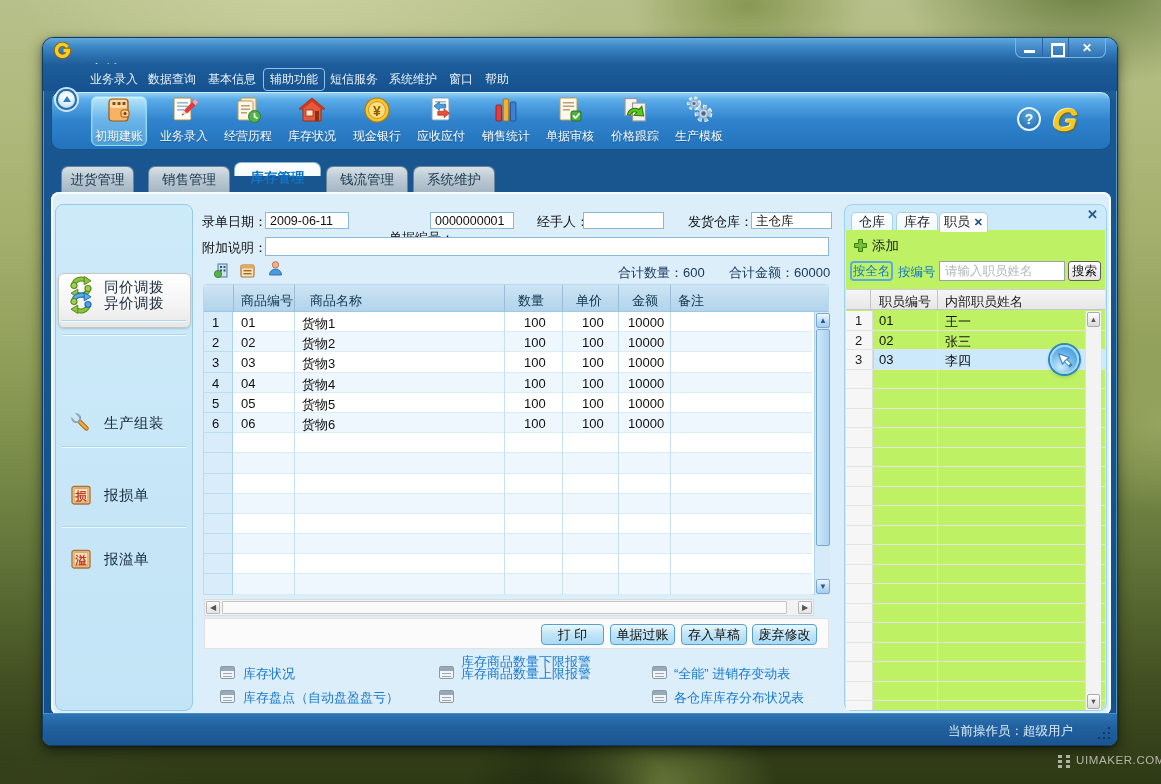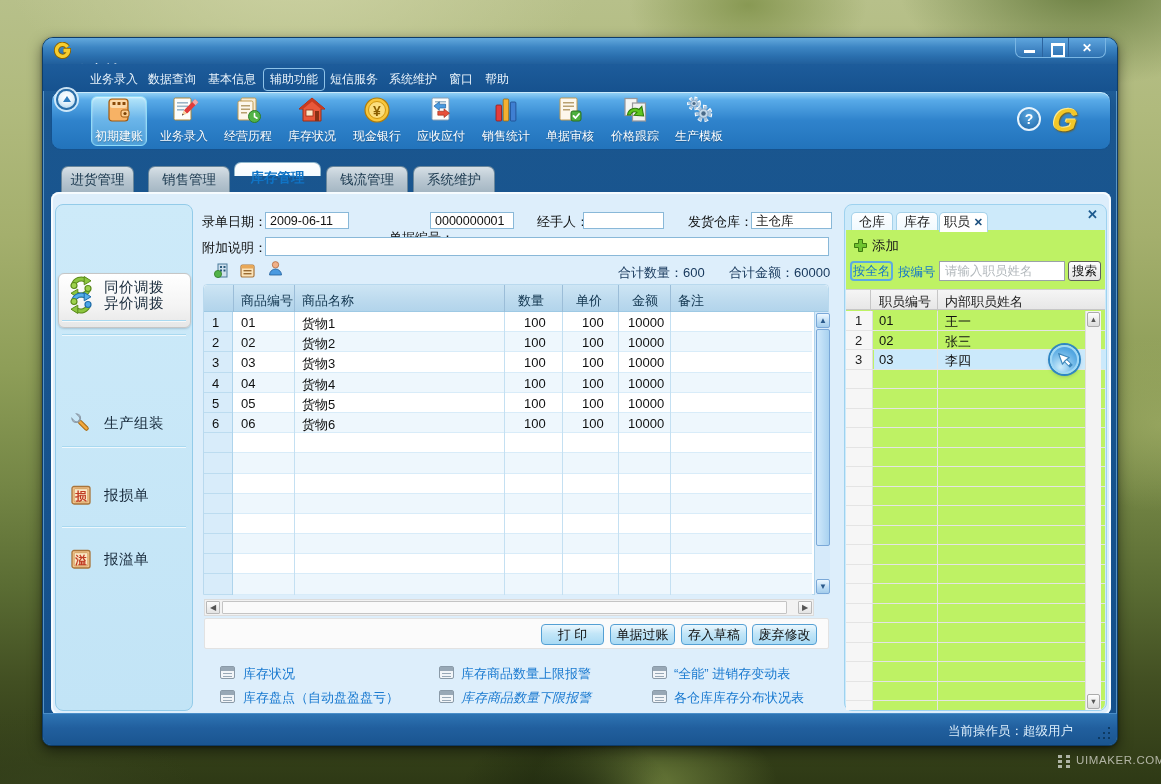--- a/index.html
+++ b/index.html
@@ -441,21 +441,21 @@
     <circle cx="8.5" cy="4.8" r="3.2" fill="#f0b088" stroke="#b06a40" stroke-width="0.8"></circle>
     <path d="M2.5 15 a6 6 0 0 1 12 0 z" fill="#4a9ae0" stroke="#1f5d9a" stroke-width="0.8"></path>
       </svg>
     </span>
   <span class="totals" style="left:575px; top:226px;">合计数量：600</span>
   <span class="totals" style="left:686px; top:226px;">合计金额：60000</span>
 
   <div class="gtable">
     <div class="gt-head">
       <span style="left:37px">商品编号</span>
-        <span style="left:98px">商品名称</span>
+        <span style="left:106px">商品名称</span>
       <span style="left:314px">数量</span>
         <span style="left:372px">单价</span>
         <span style="left:428px">金额</span>
         <span style="left:474px">备注</span>
       <i class="gt-vh" style="left:29px"></i>
         <i class="gt-vh" style="left:90px"></i>
         <i class="gt-vh" style="left:300px"></i>
       <i class="gt-vh" style="left:358px"></i>
         <i class="gt-vh" style="left:414px"></i>
         <i class="gt-vh" style="left:466px"></i>
@@ -564,21 +564,21 @@
 
   <span class="licon" style="left:177px; top:628px;"></span>
     <span class="lnk" style="left:200px; top:627px;">库存状况</span>
   <span class="licon" style="left:396px; top:628px;"></span>
     <span class="lnk" style="left:418px; top:627px;">库存商品数量上限报警</span>
   <span class="licon" style="left:609px; top:628px;"></span>
     <span class="lnk" style="left:631px; top:627px;">“全能” 进销存变动表</span>
   <span class="licon" style="left:177px; top:652px;"></span>
     <span class="lnk" style="left:200px; top:651px;">库存盘点（自动盘盈盘亏）</span>
   <span class="licon" style="left:396px; top:652px;"></span>
-    <span class="lnk" style="left:418px; top:651px;font-style:italic;">库存商品数量下限报警</span>
+    <span class="lnk" style="left:418px; top:615px;">库存商品数量下限报警</span>
   <span class="licon" style="left:609px; top:652px;"></span>
     <span class="lnk" style="left:631px; top:651px;">各仓库库存分布状况表</span>
 
   <div class="rpanel">
     <span class="rp-x">✕</span>
     <div class="rtab" style="left:6px; width:42px;">仓库</div>
     <div class="rtab" style="left:51px; width:42px;">库存</div>
     <div class="rtab act" style="left:94px; width:49px;">职员 <span style="color:#1b4f7e; font-weight:700; font-size:11px;">✕</span></div>
     <div class="rbody">
       <div class="radd"><svg style="width:13px;height:13px;vertical-align:-2px;margin-right:5px" viewBox="0 0 13 13">

